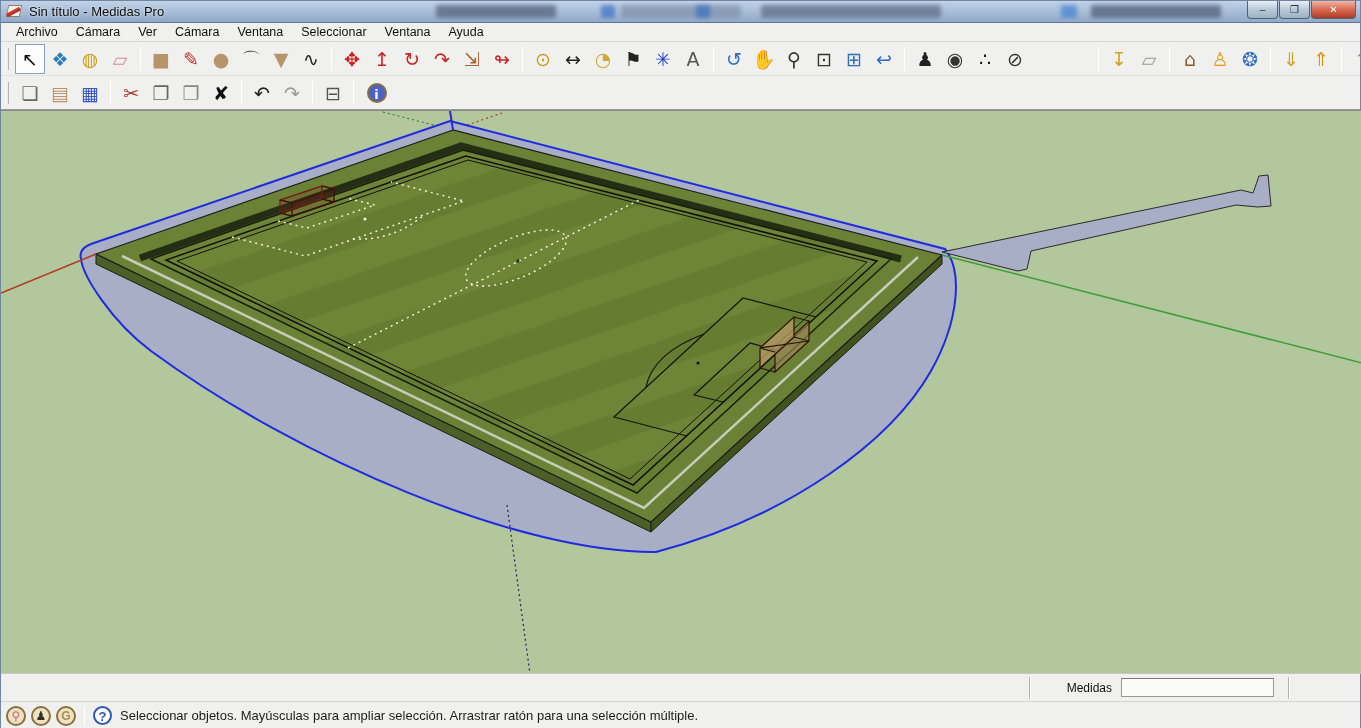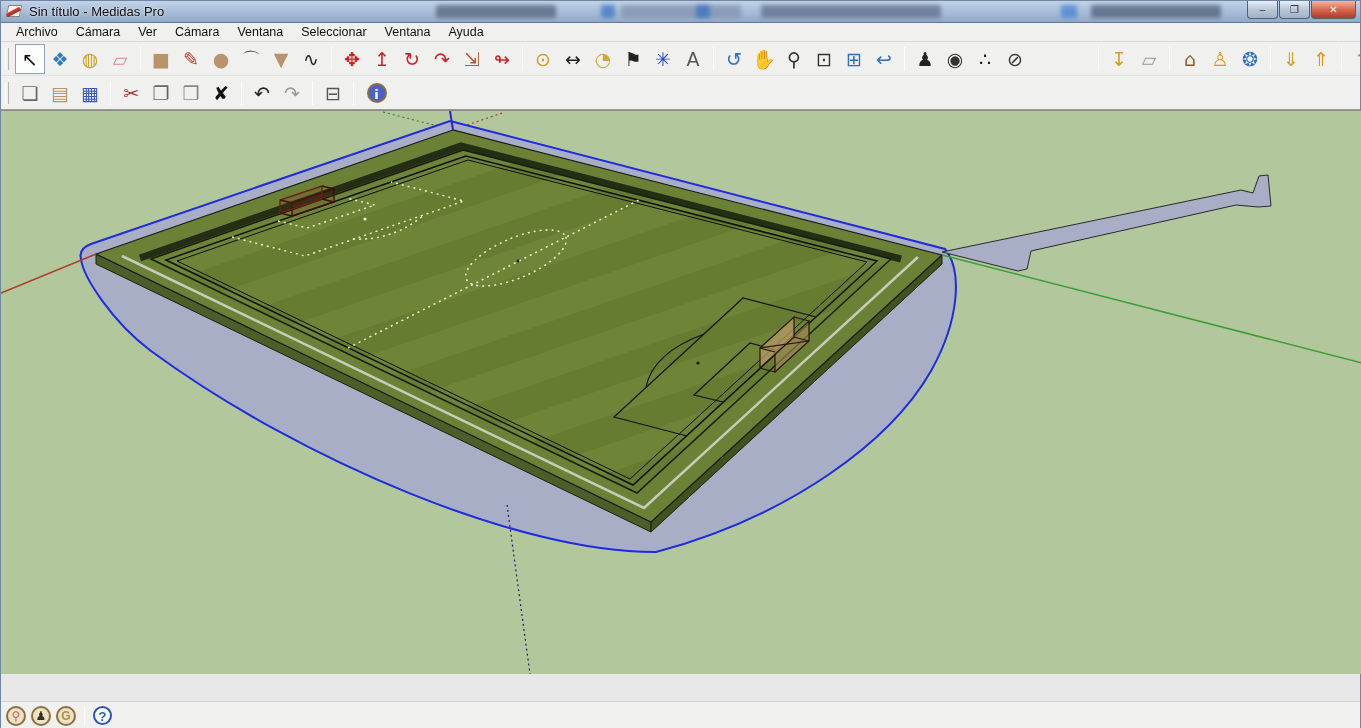--- a/index.html
+++ b/index.html
@@ -347,24 +347,31 @@
         <line x1="759" y1="237" x2="808" y2="230"></line>
       </g>
 
       <line x1="0" y1="182" x2="95" y2="143" stroke="#b03a24" stroke-width="1.5"></line>
       <line x1="941" y1="144" x2="1361" y2="252" stroke="#3c9e38" stroke-width="1.5"></line>
       <line x1="449" y1="0" x2="452" y2="19" stroke="#2a2ac8" stroke-width="2"></line>
       <line x1="506" y1="394" x2="529" y2="563" stroke="#20206a" stroke-width="1.2" stroke-dasharray="2,3"></line>
     </svg>
   </div>
 
+  <div class="measurebar">
+    <span class="m-sep" style="left:1028px;"></span>
+    <label class="m-label">Medidas</label>
+    <input class="m-input" type="text" value="" style="">
+    <span class="m-sep" style="left:1287px;"></span>
+  </div>
 
   <div class="statusbar">
     <span style="display:flex;align-items:center;">
         <span class="coin" style="color: rgb(194, 98, 122);">⚲</span>
         <span class="coin" style="color: rgb(51, 48, 42);">♟</span>
         <span class="coin" style="color: rgb(169, 141, 85);">G</span>
       </span>
     <span class="sb-sep"></span>
     <span class="help-coin">?</span>
+    <span class="sb-text">Seleccionar objetos. Mayúsculas para ampliar selección. Arrastrar ratón para una selección múltiple.</span>
   </div>
 
 </div>
 
 </body></html>

